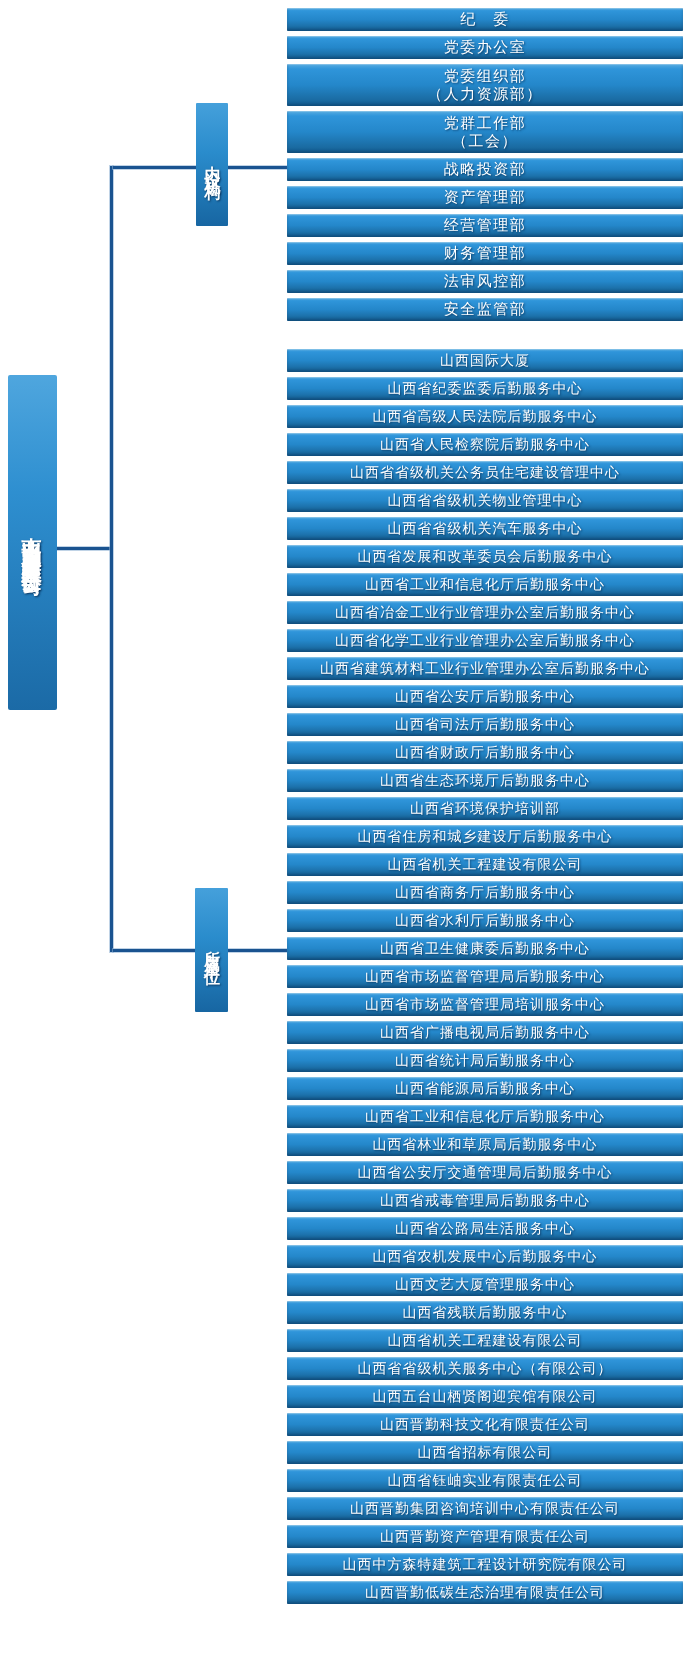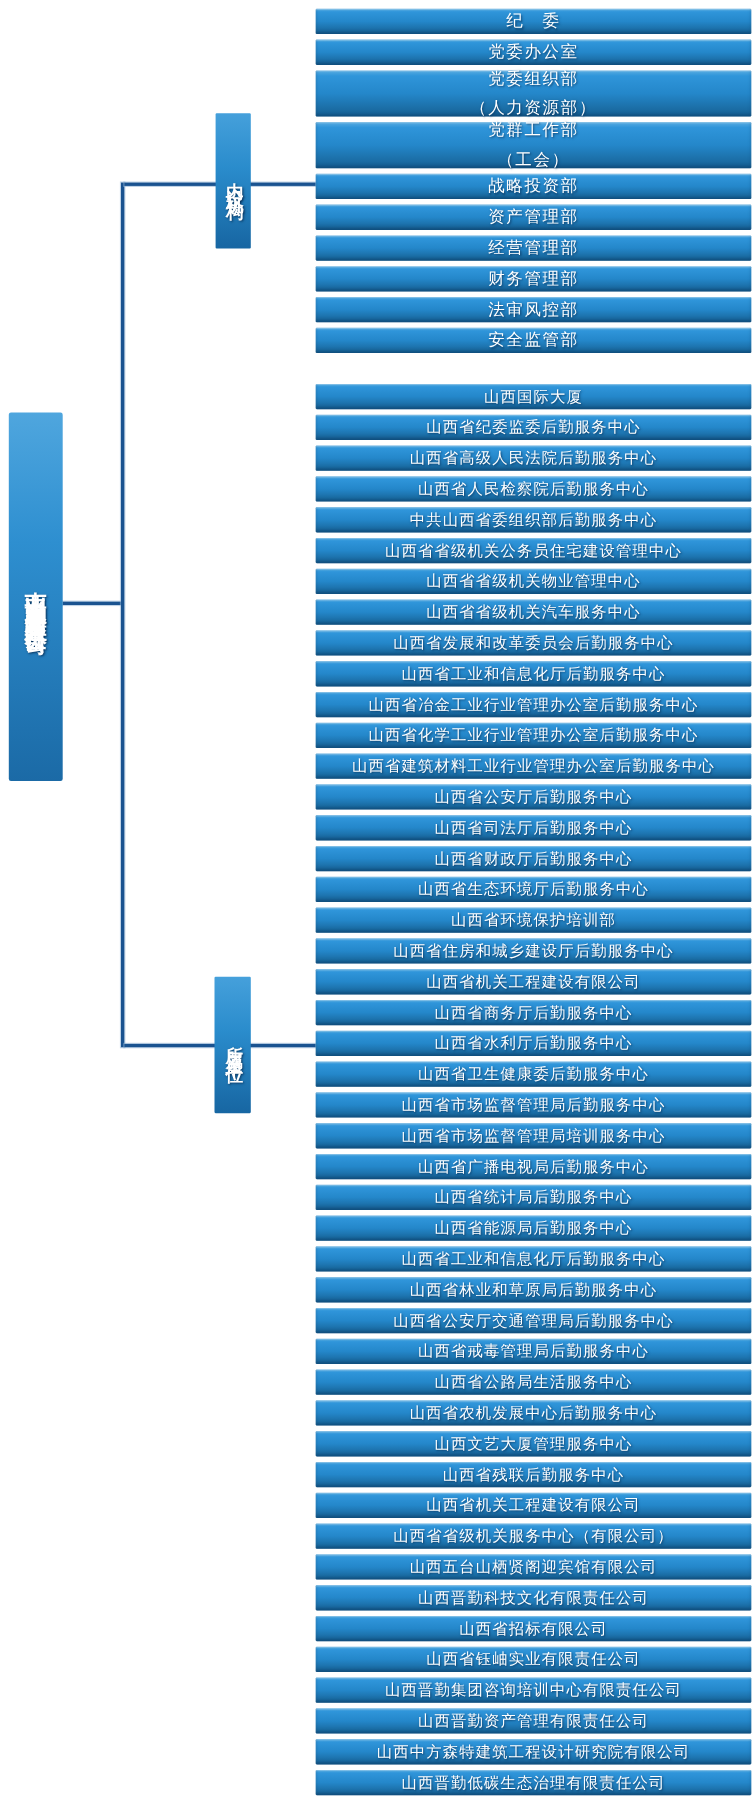--- a/index.html
+++ b/index.html
@@ -32,21 +32,21 @@
   .bars{position:absolute;left:287px;width:396px;display:flex;flex-direction:column;gap:5px;z-index:2;}
   #bars-0{top:8px;}
   #bars-1{top:349px;}
   .bar{flex:none;height:23px;width:100%;border-radius:1px;
     background:linear-gradient(180deg,#58ace1 0%,#2f95da 12%,#2487ca 50%,#1a6ba2 86%,#135c90 100%);
     box-shadow:inset 0 1px 1px rgba(255,255,255,.3), inset 0 -2px 3px rgba(10,58,98,.45);
     color:#ffffff;display:flex;align-items:center;justify-content:center;
     font-size:15px;letter-spacing:1.5px;font-weight:normal;
     text-shadow:1px 1px 2px rgba(8,48,88,.85);white-space:pre-line;text-align:center;}
   #bars-1 .bar{font-size:14px;letter-spacing:1px;text-align:right;}
-  .bar.two-line{height:42px;line-height:27px;}
+  .bar.two-line{height:42px;line-height:18px;}
 </style>
 </head>
 <body>
 
 <div class="chart">
 
   <div class="company-box">
     <span class="vtext">山西晋勤服务集团有限责任公司</span>
   </div>
 
@@ -74,21 +74,20 @@
       <div class="bar">经营管理部</div>
       <div class="bar">财务管理部</div>
       <div class="bar">法审风控部</div>
       <div class="bar">安全监管部</div>
     </div>
   <div class="bars" id="bars-1">
       <div class="bar">山西国际大厦</div>
       <div class="bar">山西省纪委监委后勤服务中心</div>
       <div class="bar">山西省高级人民法院后勤服务中心</div>
       <div class="bar">山西省人民检察院后勤服务中心</div>
-      <div class="bar">中共山西省委组织部后勤服务中心</div>
       <div class="bar">山西省省级机关公务员住宅建设管理中心</div>
       <div class="bar">山西省省级机关物业管理中心</div>
       <div class="bar">山西省省级机关汽车服务中心</div>
       <div class="bar">山西省发展和改革委员会后勤服务中心</div>
       <div class="bar">山西省工业和信息化厅后勤服务中心</div>
       <div class="bar">山西省冶金工业行业管理办公室后勤服务中心</div>
       <div class="bar">山西省化学工业行业管理办公室后勤服务中心</div>
       <div class="bar">山西省建筑材料工业行业管理办公室后勤服务中心</div>
       <div class="bar">山西省公安厅后勤服务中心</div>
       <div class="bar">山西省司法厅后勤服务中心</div>

